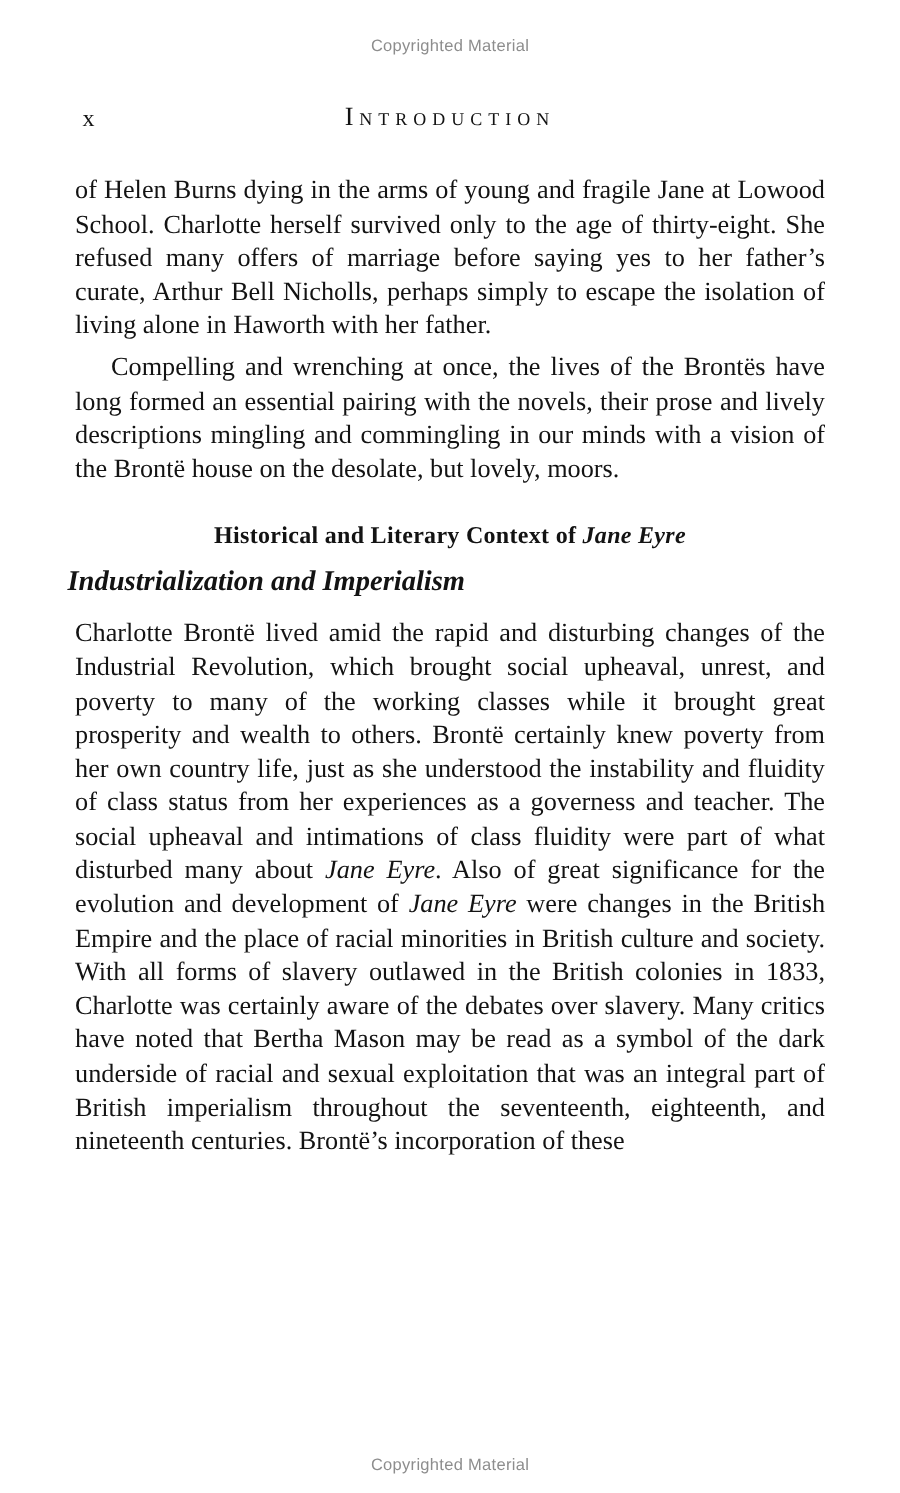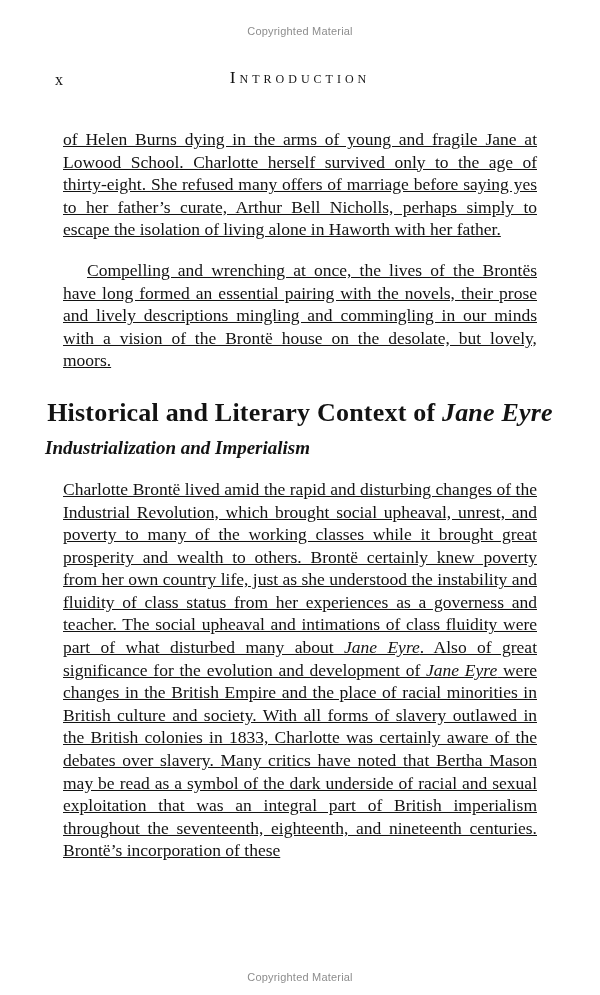--- a/index.html
+++ b/index.html
@@ -49,29 +49,28 @@
     font-size: 17.5px;
     color: #131313;
   }
 
   .body-text {
     font-size: 17.5px;
     line-height: 22.6px;
     text-align: justify;
   }
   .body-text p {
-    margin: 18px;
-    text-decoration: underline;
+    margin: 5px;
   }
   .body-text p.indent {
     text-indent: 24px;
   }
 
   .section-heading {
-    font-size: 26px;
+    font-size: 16px;
     font-weight: bold;
     text-align: center;
     margin: 25px 0 9px 0;
     line-height: 1.2;
     letter-spacing: 0.2px;
   }
   .section-heading em {
     font-style: italic;
     font-weight: bold;
   }

